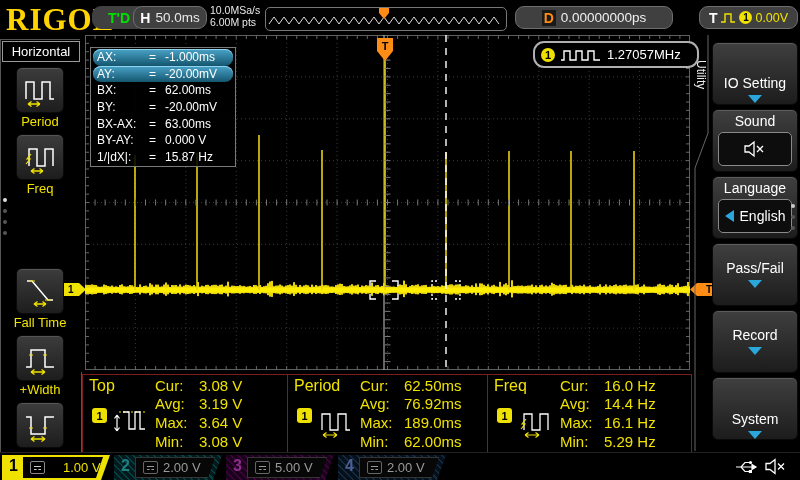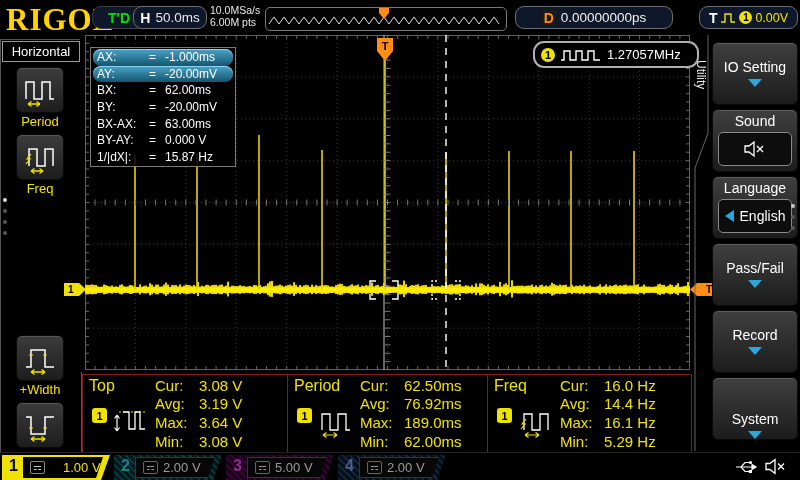--- a/index.html
+++ b/index.html
@@ -3,21 +3,21 @@
 <meta charset="utf-8">
 <style>
   html,body{margin:0;padding:0;background:#000;}
   #root{position:relative;width:800px;height:480px;background:#000;overflow:hidden;
         font-family:"Liberation Sans",sans-serif;color:#fff;}
   .abs{position:absolute;}
 
   
   #logo{left:6px;top:2px;font-family:"Liberation Serif",serif;font-weight:700;
         font-size:31px;color:#ffd400;letter-spacing:1px;}
-  .tb-box{border:1px solid #6e6e6e;border-radius:9px;background:#0f172a;
+  .tb-box{border:1px solid #6e6e6e;border-radius:9px;background:#404040;
           display:flex;align-items:center;justify-content:center;gap:5px;}
   #td-box{left:92px;top:6px;width:52px;height:21px;border-color:#3f3f3f;}
   #td-box span{color:#00e000;font-weight:700;font-size:14px;}
   #h-box{left:133px;top:6px;width:72px;height:21px;}
   #h-box .hl{font-weight:700;font-size:14px;color:#fff;}
   #h-box .tbv{font-size:13.5px;color:#e8e8e8;}
   #rate{left:210px;top:4px;font-size:10.5px;line-height:12px;color:#e8e8e8;}
   #preview{left:265px;top:7px;width:240px;height:22px;border:1px solid #777;
            border-radius:5px;background:#020202;}
   #pv-marker{left:113px;top:0px;width:10px;height:11px;background:#ff8c14;
@@ -169,20 +169,30 @@
           <svg width="34" height="34" viewBox="0 0 34 34">
         <path d="M6 26 V9 H14 V26 H22 V9 H30 V26" stroke="#fff" fill="none" stroke-width="1.5"></path>
         <path d="M3 24 l4 -5 h-3 l4 -5" stroke="#f0e200" fill="none" stroke-width="1.2"></path>
         <path d="M8 31 H20 M8 31 l3.5 -2.5 M8 31 l3.5 2.5 M20 31 l-3.5 -2.5 M20 31 l-3.5 2.5" stroke="#f0e200" fill="none" stroke-width="1.3"></path>
       </svg>
         </div>
       <div class="lm-label">Freq</div>
     </div>
 
 
+    <div class="lm-item" style="top:228px">
+      <div class="lm-btn">
+          <svg width="34" height="34" viewBox="0 0 34 34">
+        <path d="M4 7 H9 L25 26 H30" stroke="#fff" fill="none" stroke-width="1.5"></path>
+        <path d="M6 7 h6 M22 26 h6" stroke="#f0e200" stroke-width="1.2"></path>
+        <path d="M11 30 H23 M11 30 l3.5 -2.5 M11 30 l3.5 2.5 M23 30 l-3.5 -2.5 M23 30 l-3.5 2.5" stroke="#f0e200" fill="none" stroke-width="1.3"></path>
+      </svg>
+        </div>
+      <div class="lm-label">Fall Time</div>
+    </div>
 
     <div class="lm-item" style="top:295px">
       <div class="lm-btn">
           <svg width="34" height="34" viewBox="0 0 34 34">
         <path d="M3 26 H8 V9 H22 V26 H31" stroke="#fff" fill="none" stroke-width="1.5"></path>
         <path d="M6 14 h4 M20 14 h4" stroke="#f0e200" stroke-width="1.2"></path>
         <path d="M8 31 H22 M8 31 l3.5 -2.5 M8 31 l3.5 2.5 M22 31 l-3.5 -2.5 M22 31 l-3.5 2.5" stroke="#f0e200" fill="none" stroke-width="1.3"></path>
       </svg>
         </div>
       <div class="lm-label">+Width</div>
@@ -604,21 +614,21 @@
 
   <div class="abs" id="ch1-marker">1</div>
   <div class="abs" id="trig-marker">T</div>
 
   <div class="abs" id="utility-tab">Utility</div>
   <svg class="abs" style="left:692px;top:33px;" width="20" height="420">
     <path d="M16 2 V100 L3 135 V418" stroke="#666" fill="none" stroke-width="1"></path>
   </svg>
 
   <div class="rm-btn" style="top:42px;height:61px;">
-    <div style="margin-top:16px">IO Setting</div>
+    <div style="margin-top:32px">IO Setting</div>
     <div class="tri-down"></div>
   </div>
 
   <div class="rm-btn" style="top:109px;height:61px;">
     <div style="margin-top:3px">Sound</div>
     <div class="rm-inner">
       <svg width="26" height="18" viewBox="0 0 26 18">
         <polygon points="3,6 7,6 12,2 12,16 7,12 3,12" fill="none" stroke="#fff" stroke-width="1.3"></polygon>
         <path d="M15 6 L21 12 M21 6 L15 12" stroke="#fff" stroke-width="1.3"></path>
       </svg>

